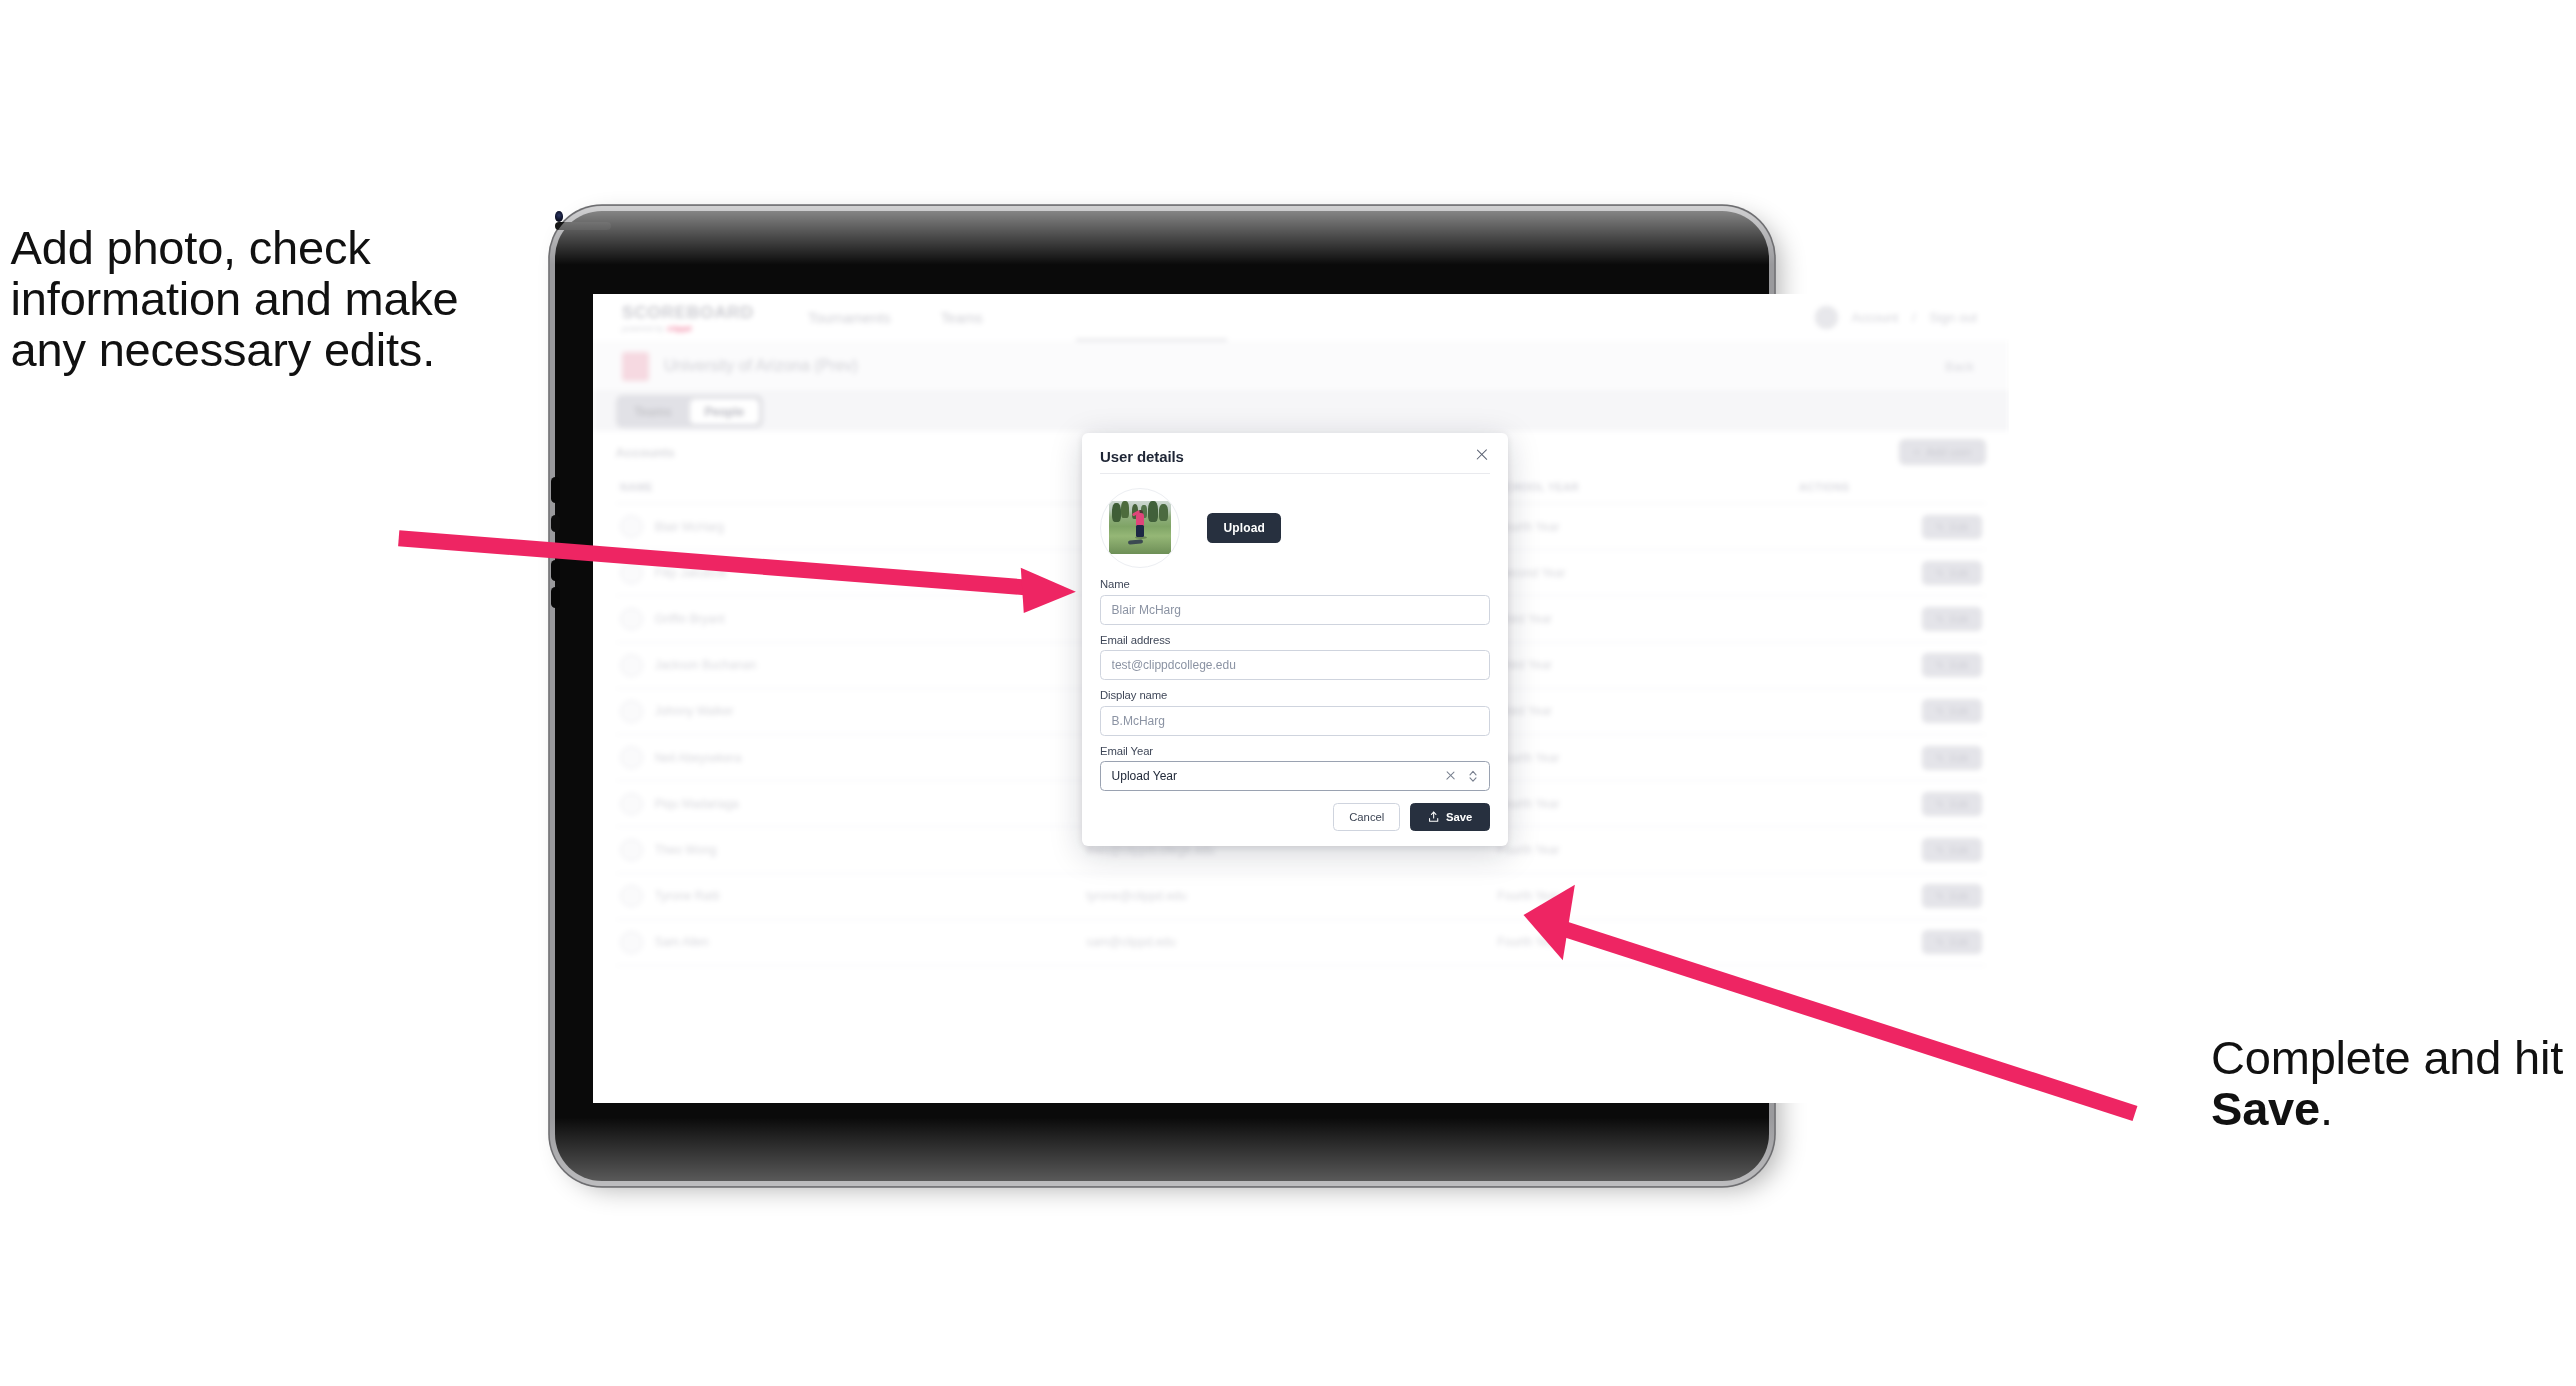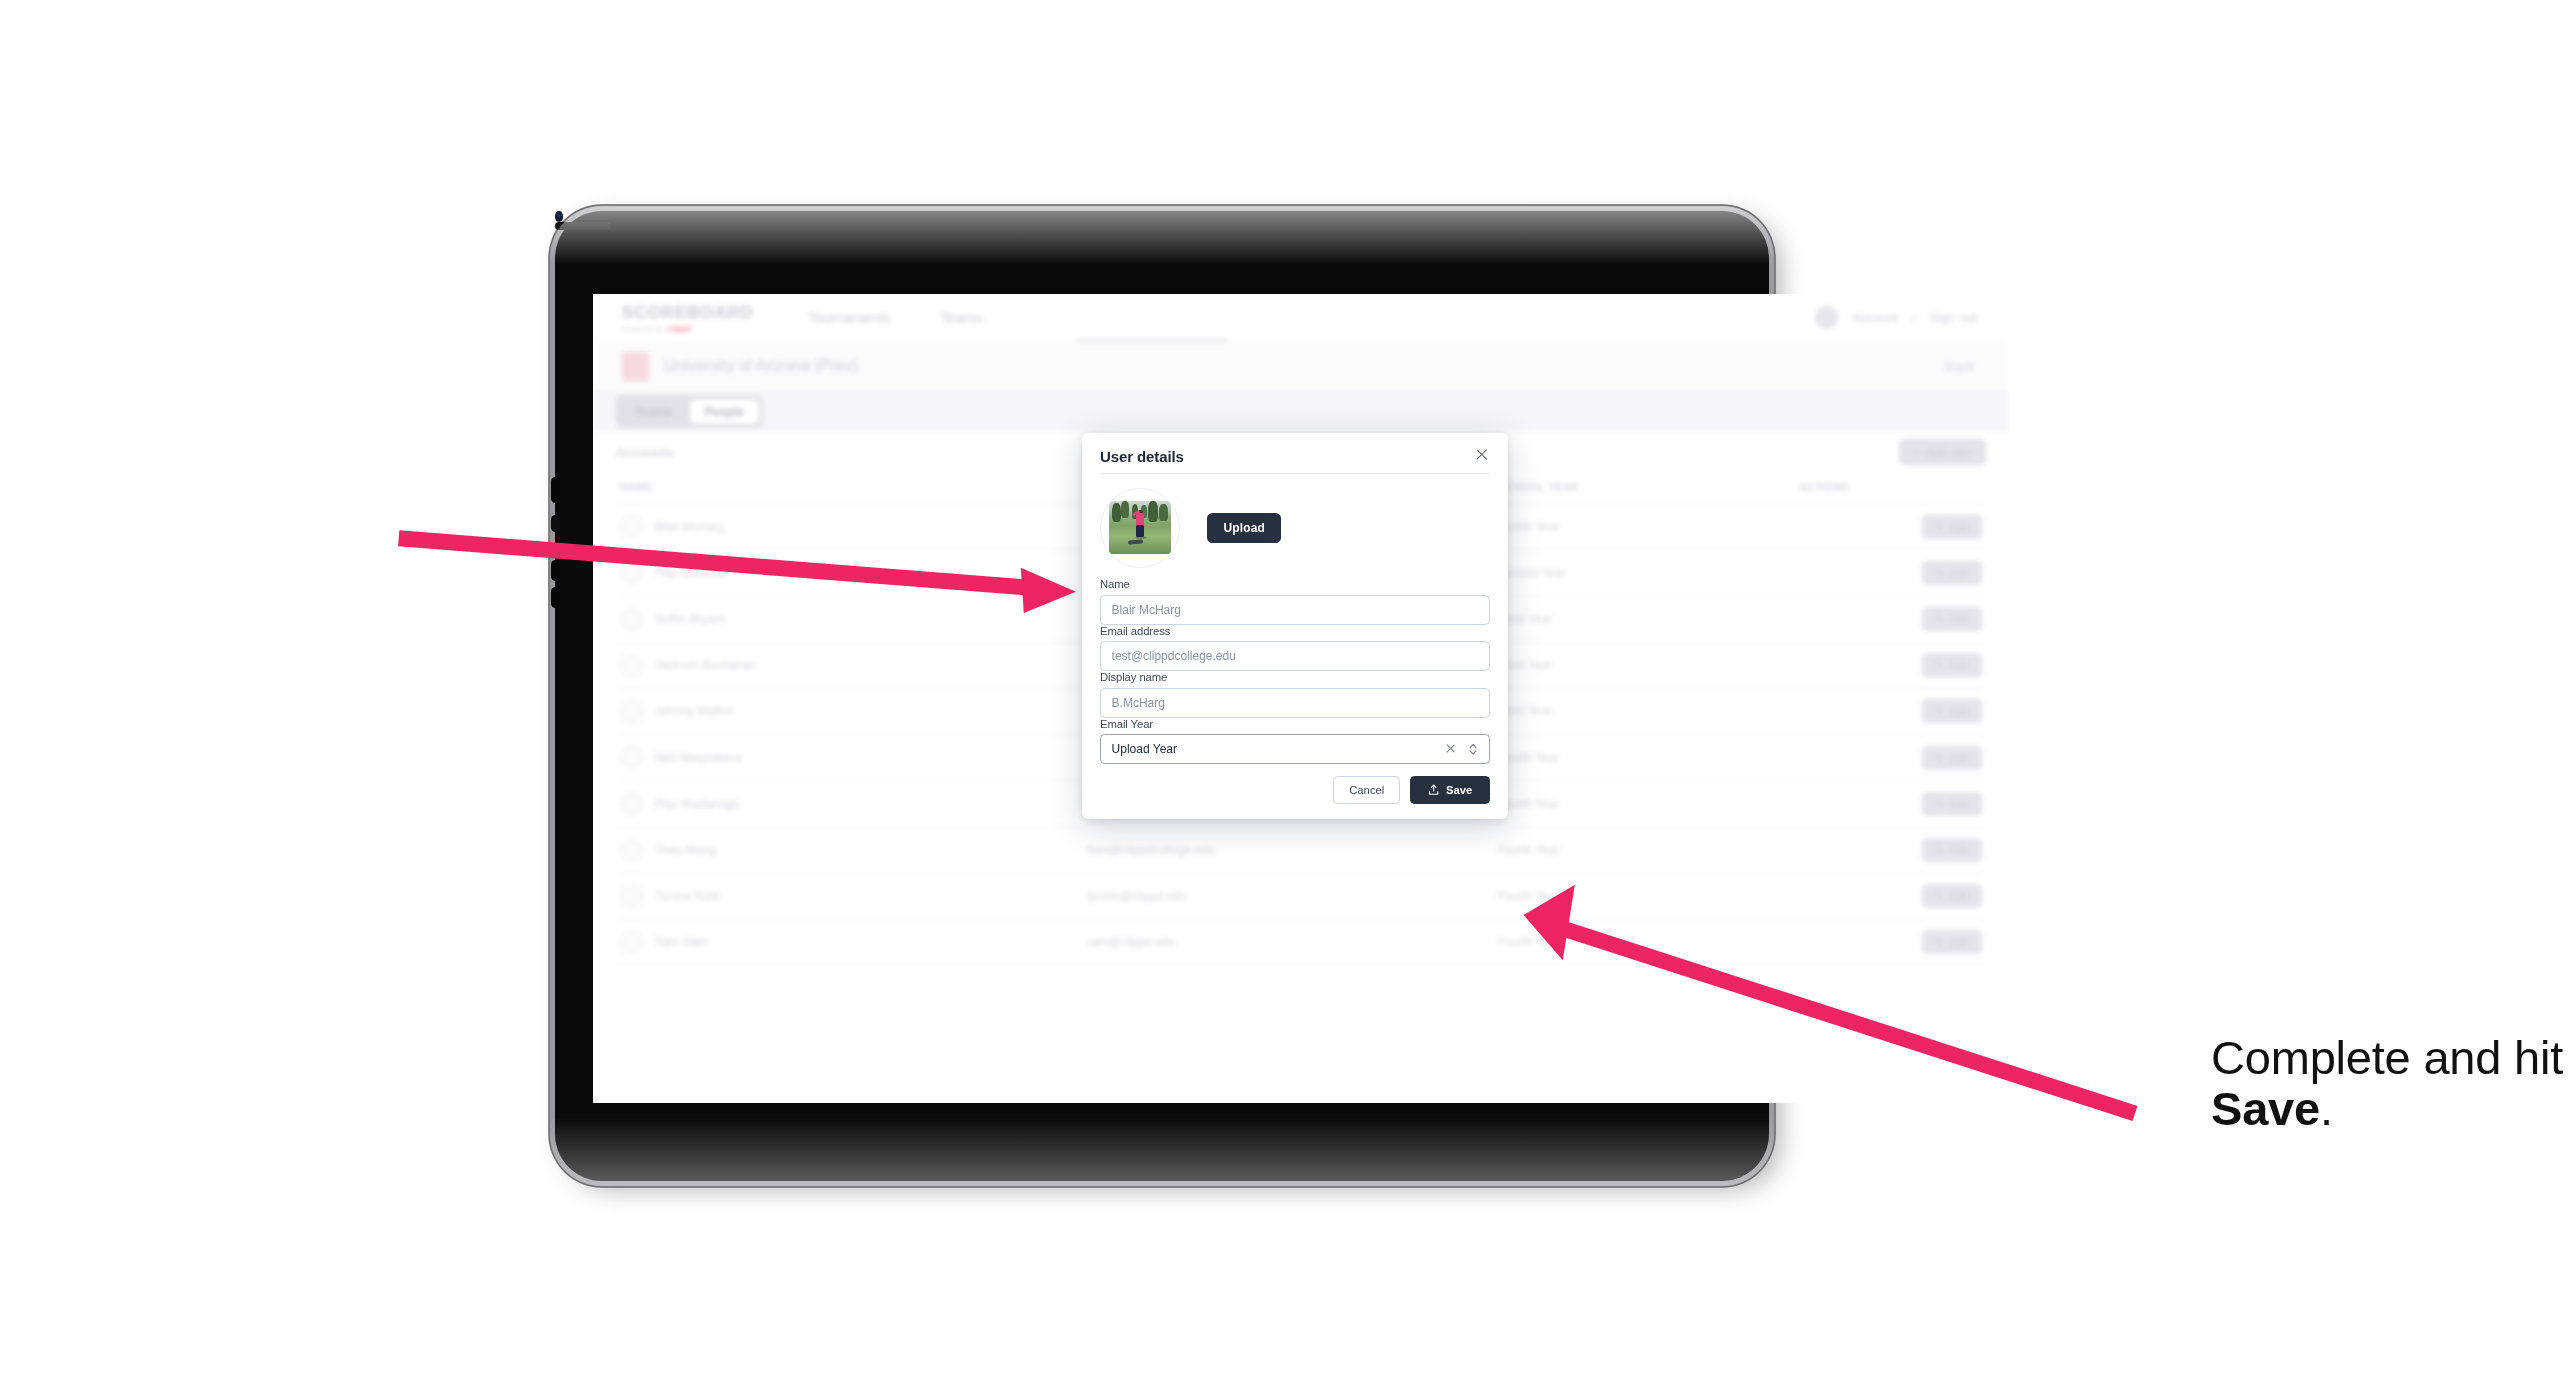--- a/index.html
+++ b/index.html
@@ -298,21 +298,21 @@
     background: rgba(35,50,25,0.35); border-radius: 50%;
   }
 
   #upload-btn {
     background: #27303f; color: #ffffff;
     font-size: 12px; font-weight: 600;
     padding: 8.3px 16.6px; border-radius: 5.3px;
     border: none; cursor: pointer; letter-spacing: 0.1px;
   }
 
-  .field { }
+  .field { margin-bottom: 9px; }
   .field-label {
     font-size: 11.3px; color: #404859; margin-bottom: 4.5px; display: block;
     letter-spacing: -0.1px;
   }
   .field-input {
     width: 100%; height: 30px;
     border: 0.8px solid #cfd4de; border-radius: 4.5px;
     background: #ffffff;
     font-size: 12px; color: #8b93a3;
     padding: 0 10.6px;
@@ -362,20 +362,21 @@
     padding: 6.8px 16.6px; cursor: pointer;
     display: flex; align-items: center; gap: 6.8px;
     font-family: "Liberation Sans", sans-serif;
   }
 </style>
 </head>
 <body>
 
 <div id="stage">
 
+  <div id="annot-left" class="annotation">Add photo, check information and make any necessary edits.</div>
 
   <div id="annot-right" class="annotation"><span>Complete and hit </span><b>Save</b><span>.</span></div>
 
   <div id="tablet">
     <div id="tablet-body">
       <div class="hw-btn" id="hw-power"></div>
       <div class="hw-btn" id="hw-speaker"></div>
       <div id="hw-camera"></div>
       <div class="hw-btn" id="hw-vol-up"></div>
       <div class="hw-btn" id="hw-vol-dn"></div>

